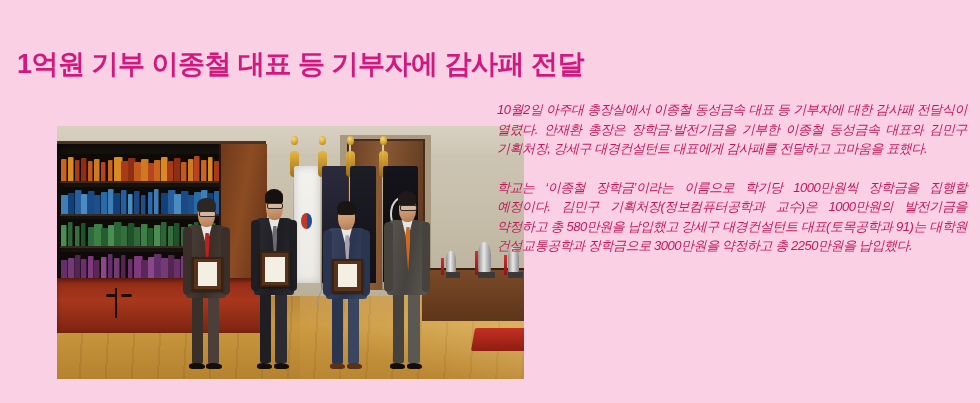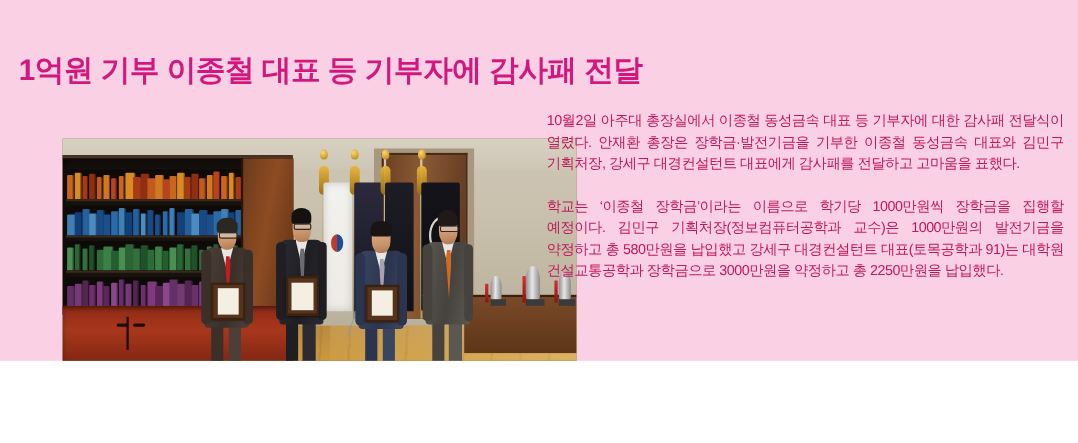--- a/index.html
+++ b/index.html
@@ -9,21 +9,21 @@
   }
   body {
     width: 980px;
     height: 403px;
     overflow: hidden;
     font-family: "Liberation Sans", "DejaVu Sans", sans-serif;
   }
   #page {
     position: relative;
     width: 980px;
-    height: 328px;
+    height: 403px;
     background: #fad0e4;
     overflow: hidden;
   }
 
   
   #headline {
     position: absolute;
     left: 17px;
     top: 28px;
     width: 940px;
@@ -305,20 +305,21 @@
     width: 470px;
   }
   #article p {
     margin: 0 0 19px 0;
     font-size: 13px;
     line-height: 19.5px;
     color: #c0185d;
     letter-spacing: -0.45px;
     text-align: justify;
     word-break: keep-all;
+    font-style: italic;
   }
   #article p:last-child { margin-bottom: 0; }
 </style>
 </head>
 <body>
 
 <div id="page">
 
   <h1 id="headline">1억원 기부 이종철 대표 등 기부자에 감사패 전달</h1>
 

